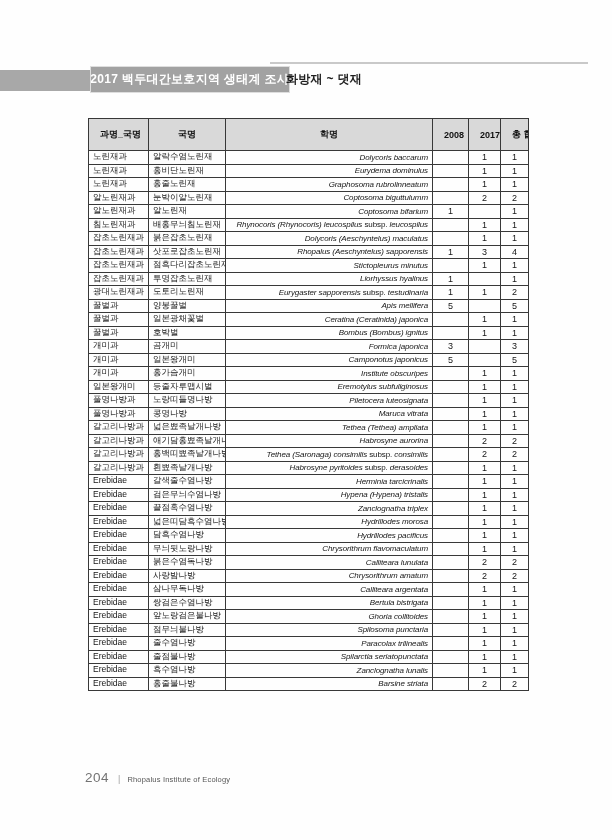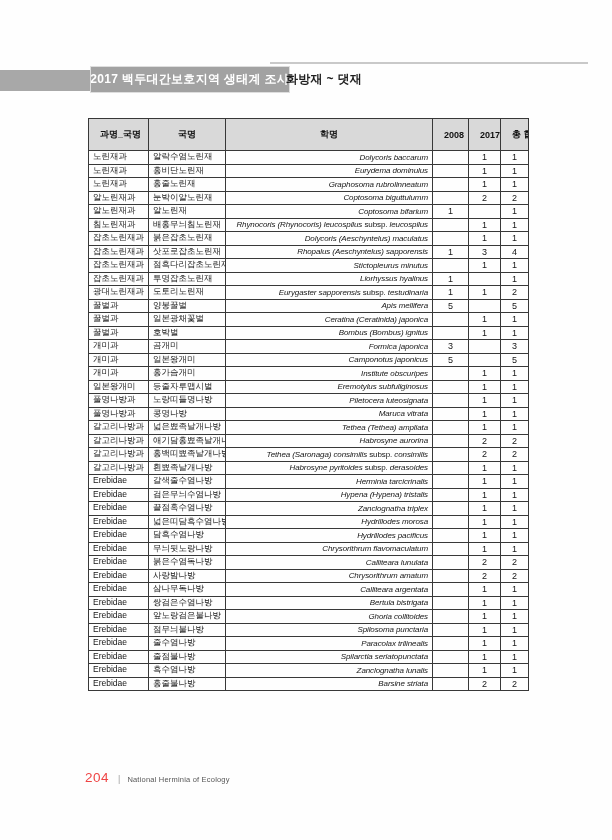--- a/index.html
+++ b/index.html
@@ -39,21 +39,21 @@
   }
   .species td { height:13.5px; line-height:1.15; color:#151515; vertical-align:middle; }
   td.ko  { font-size:8.5px; padding:0 4px; text-align:left; white-space:nowrap; }
   td.sci { font-size:8px; padding:0 4px; text-align:right; letter-spacing:-.1px; }
   td.sci i { font-style:italic; }
   td.sci .up { font-style:normal; }
   td.num { font-size:9px; text-align:center; padding:0; }
 
   
   .footer { position:absolute; left:85px; top:770px; display:flex; align-items:baseline; }
-  .footer .pnum { font-size:13.5px; color:#ef4444; letter-spacing:.5px; }
+  .footer .pnum { font-size:13.5px; color:#737373; letter-spacing:.5px; }
   .footer .sep  { font-size:9px; color:#a0a0a0; margin:0 7px 0 9px; }
   .footer .pub  { font-size:7.5px; color:#565656; letter-spacing:.2px; }
 </style>
 </head>
 <body>
 
 <div class="page">
 
   <div class="top-rule"></div>
   <div class="head-band"></div>
@@ -401,16 +401,16 @@
           <td class="num"></td>
           <td class="num">2</td>
           <td class="num">2</td>
         </tr>
       </tbody>
   </table>
 
   <div class="footer">
     <span class="pnum">204</span>
     <span class="sep">|</span>
-    <span class="pub">National Herminia of Ecology</span>
+    <span class="pub">Rhopalus Institute of Ecology</span>
   </div>
 
 </div>
 
 </body></html>

